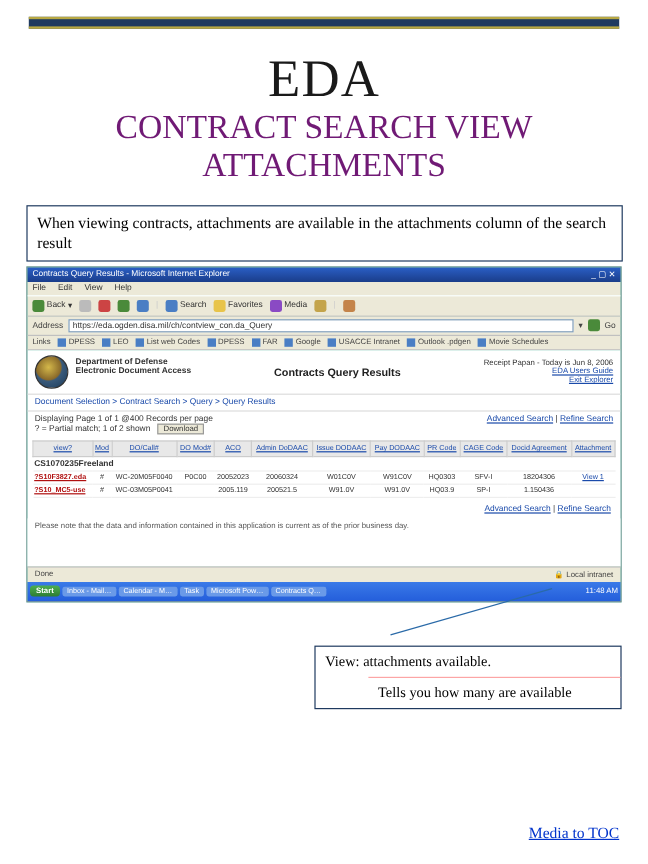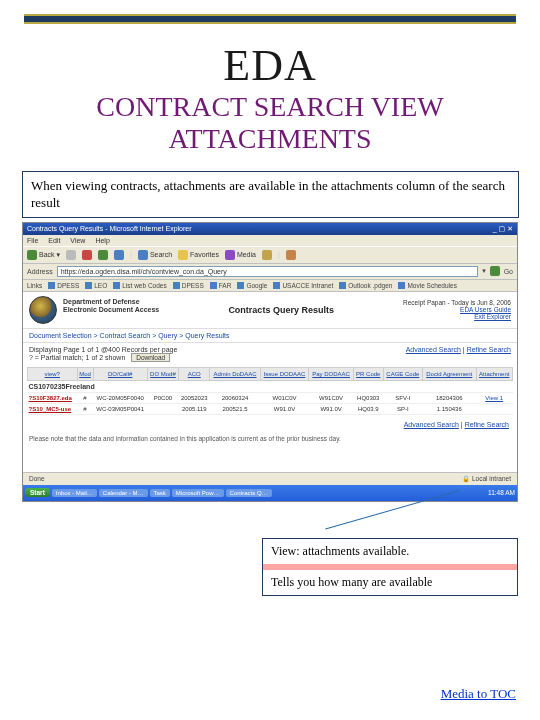--- a/index.html
+++ b/index.html
@@ -268,21 +268,21 @@
     margin: 36px 22px 0 auto;
     width: 256px;
     border: 1px solid #1f3a5f;
     background: #fff;
   }
   .callout-box div {
     padding: 5px 8px;
     font-size: 12px;
     color: #000;
   }
-  .callout-box div + div { border-top: 6px solid #fca5a5; }
+  .callout-box div + div { border-top: 1px solid #fca5a5; margin-left: 44px; }
   .callout-box .choose { text-decoration: underline; }
   .back-link {
     position: absolute;
     bottom: 18px;
     right: 24px;
     font-size: 13px;
     color: #0033cc;
     text-decoration: underline;
   }
   .crop-wrap { height: 40px; overflow: hidden; background: #fff; font-size:6.5px; color:#555; padding:3px 6px; line-height:1.1;}

